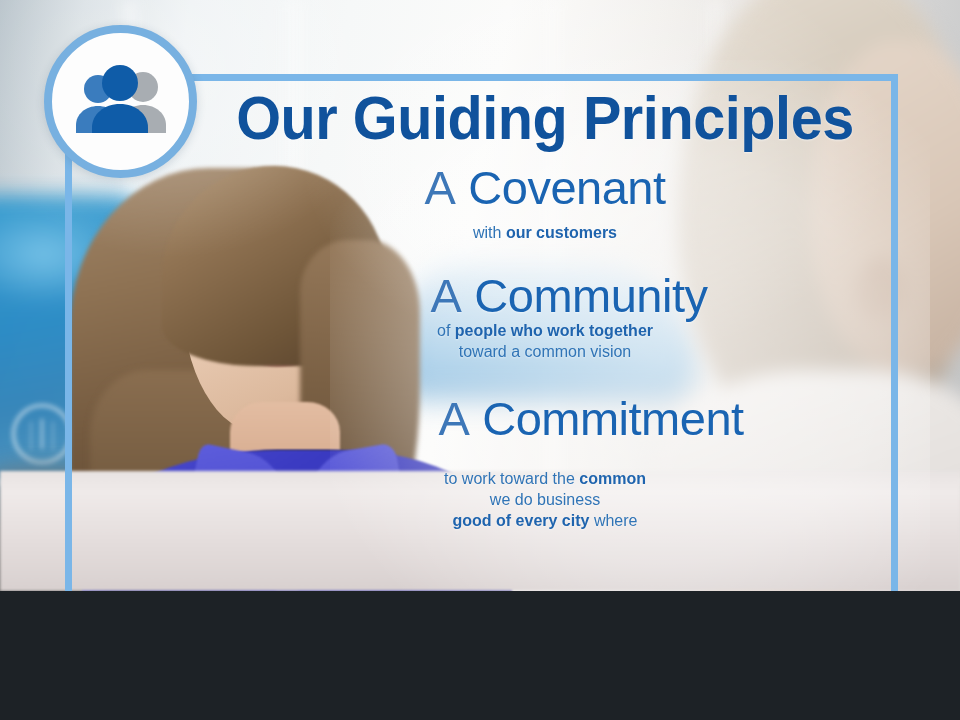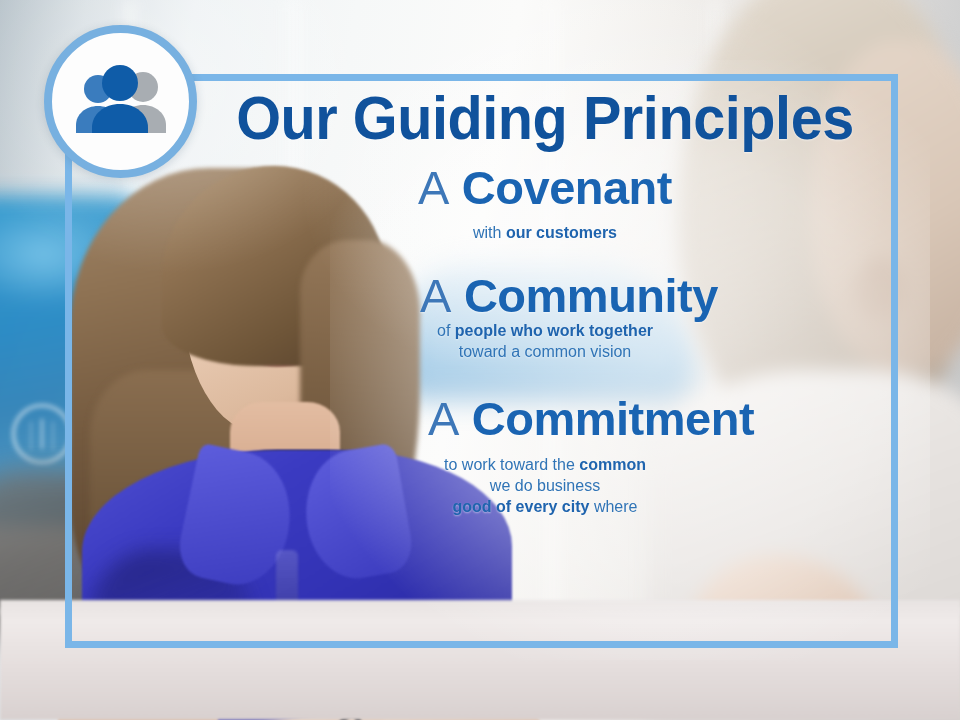--- a/index.html
+++ b/index.html
@@ -9,21 +9,21 @@
     background: #1d2226;
   }
   body {
     font-family: "Liberation Sans", sans-serif;
   }
 
   
   .stage {
     position: relative;
     width: 960px;
-    height: 720px;
+    height: 591px;
     overflow: hidden;
     background: #cfd6da;
   }
 
   
   .photo {
     position: absolute;
     inset: 0;
     overflow: hidden;
   }
@@ -485,41 +485,41 @@
     color: #2E6DB4;
     white-space: nowrap;
     text-shadow: 0 1px 2px rgba(255,255,255,.5);
   }
   .p-head .art {
     font-weight: normal;
     color: #3D77B8;
     letter-spacing: 1px;
   }
   .p-head .word {
-    font-weight: bold;
+    font-weight: normal;
     color: #1A64B2;
     letter-spacing: -.5px;
   }
   .p-sub {
     font-family: "Liberation Sans", sans-serif;
     font-size: 16px;
     line-height: 1.32;
     color: #3074B6;
     margin-top: 7px;
     text-shadow: 0 1px 2px rgba(255,255,255,.5);
   }
   .p-sub b { font-weight: bold; color: #1F64AE; }
 
   
   #block-0 { margin-top: 14px; }
   #block-0 .p-sub { margin-top: 9px; }
   #block-1 { margin-top: 28px; }
   #block-1 .p-sub { margin-top: 0; }
   #block-2 { margin-top: 32px; }
-  #block-2 .p-sub { margin-top: 10px; }
+  #block-2 .p-sub { margin-top: 24px; }
   .shift-r1 { display: inline-block; transform: translateX(24px); }
   .shift-r2 { display: inline-block; transform: translateX(46px); }
 </style>
 </head>
 <body>
 
 <div class="stage">
 
   <div class="photo">
     <div class="bg-wall"></div>

